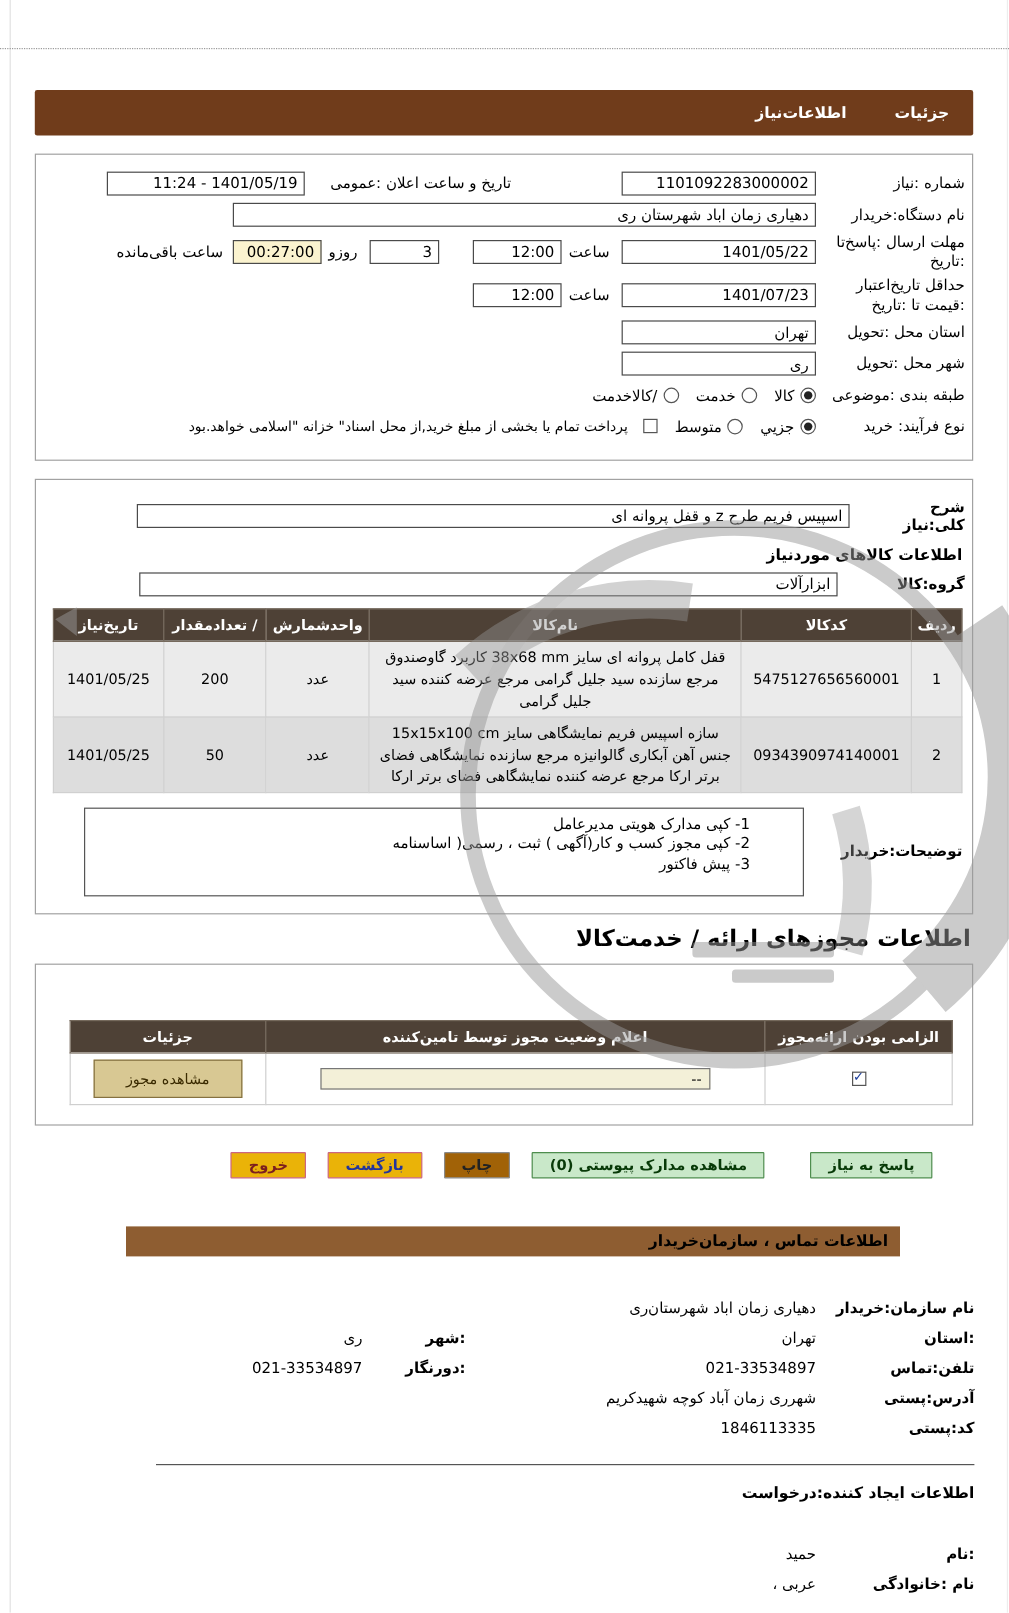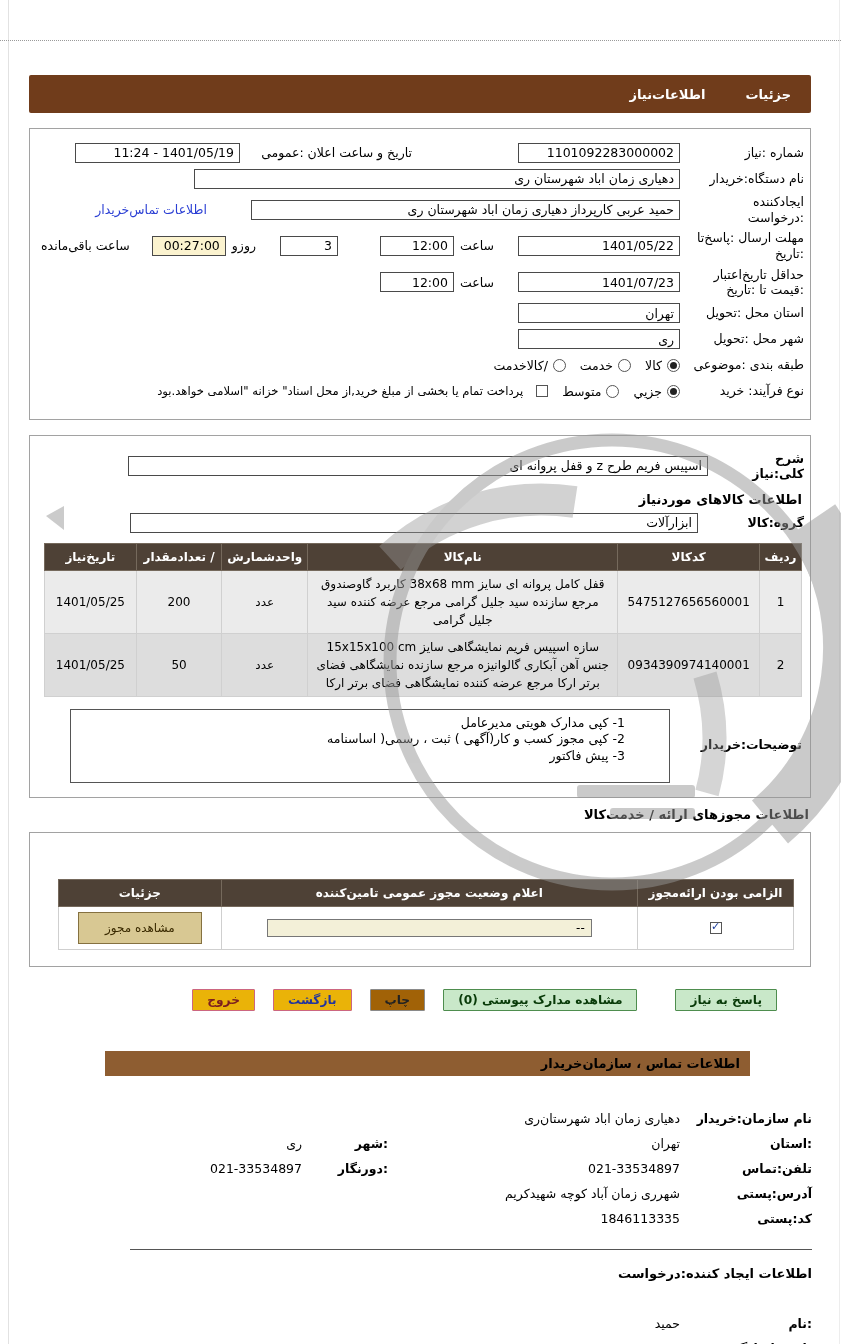--- a/index.html
+++ b/index.html
@@ -22,21 +22,21 @@
   .tab { cursor:default; }
 
   .box { margin:15px 30px 0 29px; border:1px solid #a2a2a2; background:#fff; }
 
   
   .form-box { padding:8px 6px 12px 6px; }
   .f-row { display:flex; align-items:center; margin:5px 0; min-height:21px; }
   .f-label { width:124px; flex-shrink:0; line-height:1.25; padding-left:6px; }
   .inp {
     border:1px solid #4a4a4a; background:#fff; height:20px;
-    display:flex; align-items:center; padding:0 5px; font-size:12.5px; overflow:hidden; white-space:nowrap;margin-left:14px;
+    display:flex; align-items:center; padding:0 5px; font-size:12.5px; overflow:hidden; white-space:nowrap;
   }
   .inp.ltr { direction:ltr; justify-content:flex-end; }
   .inp.yellow { background:#fbf3cf; }
   .w162{width:162px} .w165{width:165px} .w486{width:486px} .w429{width:429px} .w74{width:74px} .w58{width:58px}
   .lbl-announce { width:172px; margin-right:92px; flex-shrink:0; padding-left:8px; }
   .link { color:#2b3fd4; margin-right:30px; cursor:pointer; }
   .sm-lab { margin:0 10px 0 6px; }
   .tail-lab { margin-right:8px; }
   .mr28 { margin-right:28px; }
   .opt { display:flex; align-items:center; gap:5px; margin-left:14px; }
@@ -79,21 +79,21 @@
 
   .notes-row { display:flex; margin:4px 2px 0 8px; }
   .notes-label { width:96px; flex-shrink:0; font-weight:bold; padding-top:28px; }
   .notes-box {
     flex:1; margin-right:36px; margin-left:26px; border:1px solid #555;
     padding:5px 10px; font-size:12.5px; min-height:74px;
   }
   .note-line { line-height:16.5px; }
   .note-line.ind { margin-right:34px; }
 
-  .lic-heading { margin:9px 32px 0 0; font-weight:bold; font-size:13px; }
+  .lic-heading { margin:9px 32px 0 0; font-weight:bold; font-size:19px; }
 
   
   .lic-box { margin-top:10px; padding:46px 16px 16px 28px; }
   .lic-table { width:100%; font-size:12px; }
   .lic-table th { background:#4e4136; color:#fff; font-weight:bold; padding:6px 3px; border:1px solid #75695c; }
   .lic-table td { border:1px solid #cfcfcf; background:#fff; padding:5px; text-align:center; height:30px; vertical-align:middle; }
   .lic-table .cb { margin:0 auto; }
   .status-inp {
     width:325px; height:18px; background:#f3f0d8; border:1px solid #777;
     margin:0 auto; display:flex; align-items:center; padding:0 6px; font-size:12px;
@@ -154,28 +154,20 @@
     <div class="inp w162 ltr">1101092283000002</div>
     <div class="f-label lbl-announce">تاریخ و ساعت اعلان :عمومی</div>
     <div class="inp w165 ltr">11:24 - 1401/05/19</div>
   </div>
 
   <div class="f-row">
     <div class="f-label">نام دستگاه:خریدار</div>
     <div class="inp w486">دهیاری زمان اباد شهرستان ری</div>
   </div>
 
-  <div class="f-row">
-    <div class="f-label">
-      <div>ایجادکننده</div>
-      <div>:درخواست</div>
-    </div>
-    <div class="inp w429">حمید  عربی کارپرداز دهیاری زمان اباد شهرستان ری</div>
-    <span class="link">اطلاعات تماس‌خریدار</span>
-  </div>
 
   <div class="f-row">
     <div class="f-label">
       <div>مهلت ارسال :پاسخ‌تا</div>
       <div>:تاریخ</div>
     </div>
     <div class="inp w162 ltr">1401/05/22</div>
     <span class="sm-lab">ساعت</span>
     <div class="inp w74 ltr">12:00</div>
     <div class="inp w58 ltr mr28">3</div>
@@ -305,21 +297,21 @@
 <div class="box lic-box">
   <table class="lic-table">
     <colgroup>
       <col style="width:160px">
         <col style="width:420px">
         <col style="width:165px">
     </colgroup>
     <thead>
       <tr>
         <th>الزامی بودن ارائه‌مجوز</th>
-        <th>اعلام وضعیت مجوز عمومی تامین‌کننده</th>
+        <th>اعلام وضعیت مجوز توسط تامین‌کننده</th>
         <th>جزئیات</th>
       </tr>
     </thead>
     <tbody>
       <tr>
         <td>
           <span class="cb checked"></span>
         </td>
         <td>
           <div class="status-inp">--</div>

